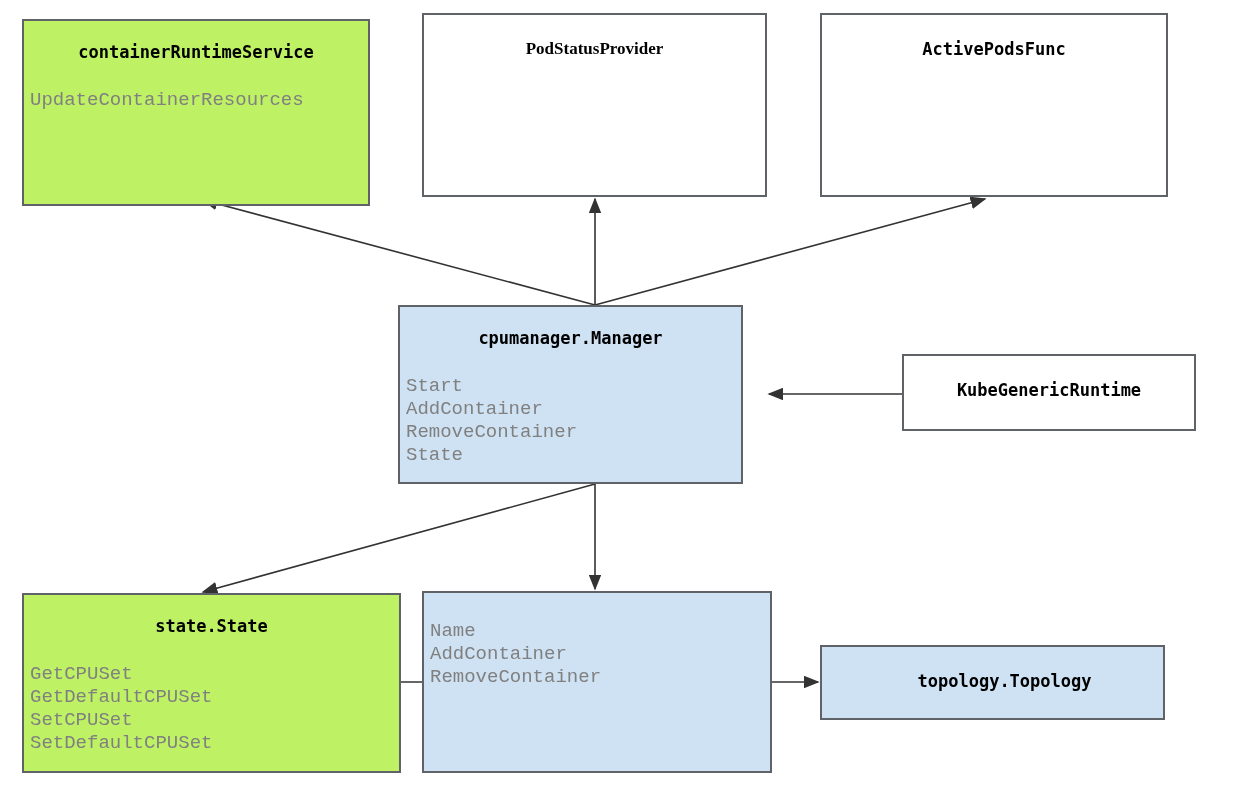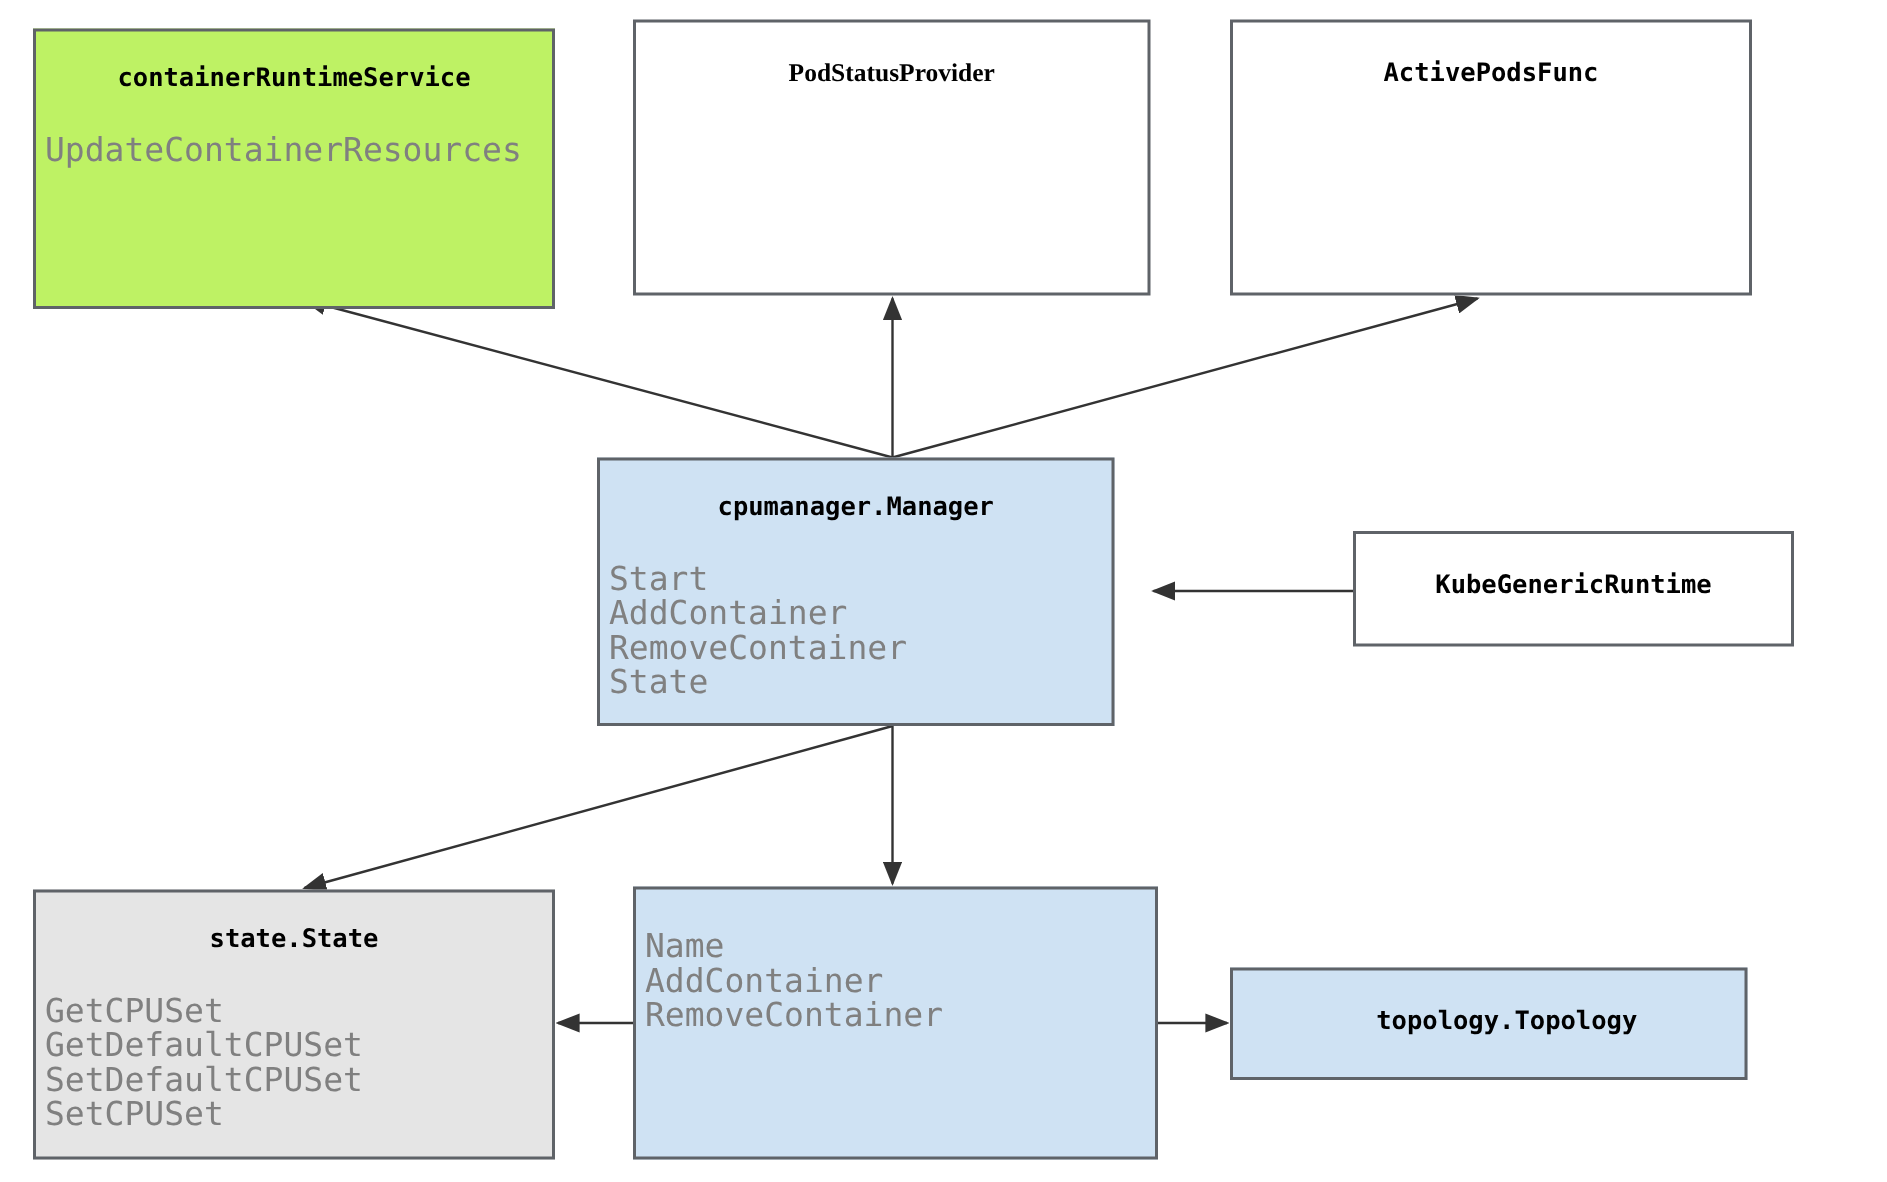--- a/index.html
+++ b/index.html
@@ -38,23 +38,24 @@
   .node-title {
     text-align: center;
     font-weight: bold;
     color: #000000;
     font-size: 17px;
     letter-spacing: 0px;
     white-space: pre;
   }
   .node-methods {
     color: #808080;
-    font-size: 22px;
+    font-size: 19px;
     line-height: 23px;
     white-space: pre;
+    font-family: Liberation Mono, monospace;
   }
   .method-line {
     white-space: pre;
   }
 </style>
 </head>
 <body>
 
 <div id="diagram">
 
@@ -87,23 +88,23 @@
       <div class="node" style="left: 820px; top: 13px; width: 348px; height: 184px; border-color: rgb(95, 99, 104); background: rgb(255, 255, 255);">
         <div class="node-title" style="color: rgb(0, 0, 0); margin-top: 24px;">ActivePodsFunc</div>
       </div>
       <div class="node blue" style="left: 398px; top: 305px; width: 345px; height: 179px; border-color: rgb(95, 99, 104); background: rgb(207, 226, 243);">
         <div class="node-title" style="color: rgb(0, 0, 0); margin-top: 21px;">cpumanager.Manager</div>
         <div class="node-methods" style="color: rgb(128, 128, 128); margin-top: 27px; margin-left: 6px;"><div class="method-line">Start</div><div class="method-line">AddContainer</div><div class="method-line">RemoveContainer</div><div class="method-line">State</div></div>
       </div>
       <div class="node" style="left: 902px; top: 354px; width: 294px; height: 77px; border-color: rgb(95, 99, 104); background: rgb(255, 255, 255);">
         <div class="node-title" style="color: rgb(0, 0, 0); margin-top: 24px;">KubeGenericRuntime</div>
       </div>
-      <div class="node blue" style="left: 22px; top: 593px; width: 348px; height: 180px; border-color: rgb(95, 99, 104); background: #e5e5e5;">
+      <div class="node blue" style="left: 22px; top: 593px; width: 379px; height: 180px; border-color: rgb(95, 99, 104); background: #bef264;">
         <div class="node-title" style="color: rgb(0, 0, 0); margin-top: 21px;">state.State</div>
-        <div class="node-methods" style="color: rgb(128, 128, 128); margin-top: 27px; margin-left: 6px;"><div class="method-line">GetCPUSet</div><div class="method-line">GetDefaultCPUSet</div><div class="method-line">SetDefaultCPUSet</div><div class="method-line">SetCPUSet</div></div>
+        <div class="node-methods" style="color: rgb(128, 128, 128); margin-top: 27px; margin-left: 6px;"><div class="method-line">GetCPUSet</div><div class="method-line">GetDefaultCPUSet</div><div class="method-line">SetCPUSet</div><div class="method-line">SetDefaultCPUSet</div></div>
       </div>
       <div class="node blue" style="left: 422px; top: 591px; width: 350px; height: 182px; border-color: rgb(95, 99, 104); background: rgb(207, 226, 243);">
         <div class="node-methods" style="color: rgb(128, 128, 128); margin-top: 27px; margin-left: 6px;"><div class="method-line">Name</div><div class="method-line">AddContainer</div><div class="method-line">RemoveContainer</div></div>
       </div>
       <div class="node blue" style="left: 820px; top: 645px; width: 345px; height: 75px; border-color: rgb(95, 99, 104); background: rgb(207, 226, 243);">
         <div class="node-title" style="color: rgb(0, 0, 0); margin-top: 24px; padding-left: 24px;">topology.Topology</div>
       </div>
     </div>
 
 </div>

